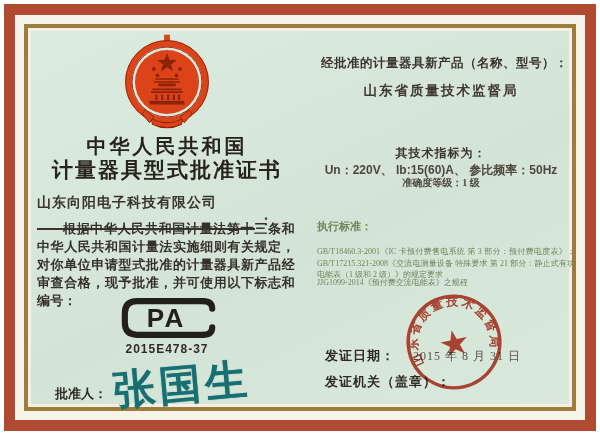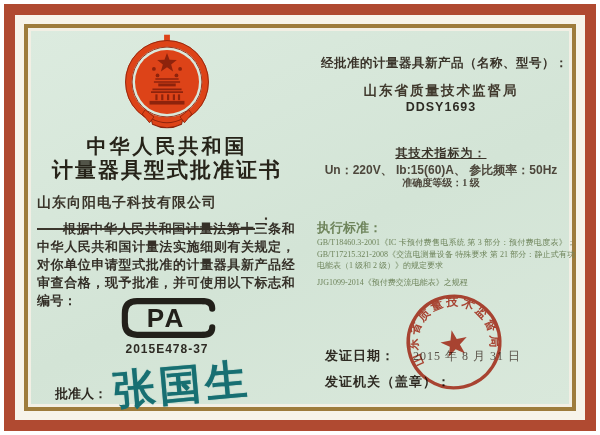--- a/index.html
+++ b/index.html
@@ -36,27 +36,27 @@
 
   
   .right-col{position:absolute;left:284px;top:0;width:252px;height:100%;}
   .product-heading{position:absolute;top:24px;left:6px;font-size:12.5px;font-weight:bold;
            color:#3a342a;letter-spacing:.5px;white-space:nowrap;}
   .product-name{position:absolute;top:51px;width:100%;text-align:center;font-size:13.5px;
            font-weight:600;letter-spacing:2px;color:#40392d;}
   .product-model{position:absolute;top:69px;width:100%;text-align:center;font-size:12.5px;
            font-weight:bold;letter-spacing:1px;color:#2e2b24;font-family:"Liberation Sans",sans-serif;}
   .spec-heading{position:absolute;top:114px;width:100%;text-align:center;font-size:12px;
-           font-weight:bold;color:#3a342a;letter-spacing:1px;text-decoration:underline;}
+           font-weight:bold;color:#3a342a;letter-spacing:1px;}
   .spec-line1{position:absolute;top:131px;width:100%;text-align:center;font-size:12px;
            font-weight:bold;color:#4d473c;font-family:"Liberation Sans",sans-serif;}
   .spec-line2{position:absolute;top:145px;width:100%;text-align:center;font-size:10px;
            font-weight:bold;color:#4d473c;}
   .standards{position:absolute;top:188px;left:2px;width:258px;color:#6f855c;}
-  .standards-label{font-size:13px;font-weight:bold;margin-bottom:0;}
+  .standards-label{font-size:11px;font-weight:bold;margin-bottom:12px;}
   .standards-text{font-size:8px;line-height:11.5px;text-align:justify;}
   .regulation{position:absolute;top:246px;left:2px;width:250px;font-size:8px;color:#6f855c;}
   .issue-row1{position:absolute;top:315px;left:10px;white-space:nowrap;}
   .issue-row2{position:absolute;top:341px;left:10px;white-space:nowrap;}
   .issue-label{font-size:13px;font-weight:bold;color:#2e2a22;letter-spacing:1px;}
   .issue-date{font-size:12px;color:#5a544a;margin-left:14px;letter-spacing:1px;}
 
   .stamp-wrap{position:absolute;left:373px;top:261px;width:100px;height:100px;
            transform:rotate(-12deg);mix-blend-mode:multiply;opacity:.92;z-index:5;}
 </style>
@@ -122,21 +122,20 @@
       <div class="approver-row">
         <span class="approver-label">批准人：</span>
         <span class="signature">张国生</span>
       </div>
     </div>
 
     <div class="right-col">
 
       <div class="product-heading">经批准的计量器具新产品（名称、型号）：</div>
       <div class="product-name">山东省质量技术监督局</div>
-      <div class="product-model">DDSY1693</div>
 
       <div class="spec-heading">其技术指标为：</div>
       <div class="spec-line1">Un：220V、 Ib:15(60)A、 参比频率：50Hz</div>
       <div class="spec-line2">准确度等级：1 级</div>
 
       <div class="standards">
         <div class="standards-label">执行标准：</div>
         <div class="standards-text">GB/T18460.3-2001《IC 卡预付费售电系统 第 3 部分：预付费电度表》；GB/T17215.321-2008《交流电测量设备 特殊要求 第 21 部分：静止式有功电能表（1 级和 2 级）》的规定要求</div>
       </div>
       <div class="regulation">JJG1099-2014《预付费交流电能表》之规程</div>

